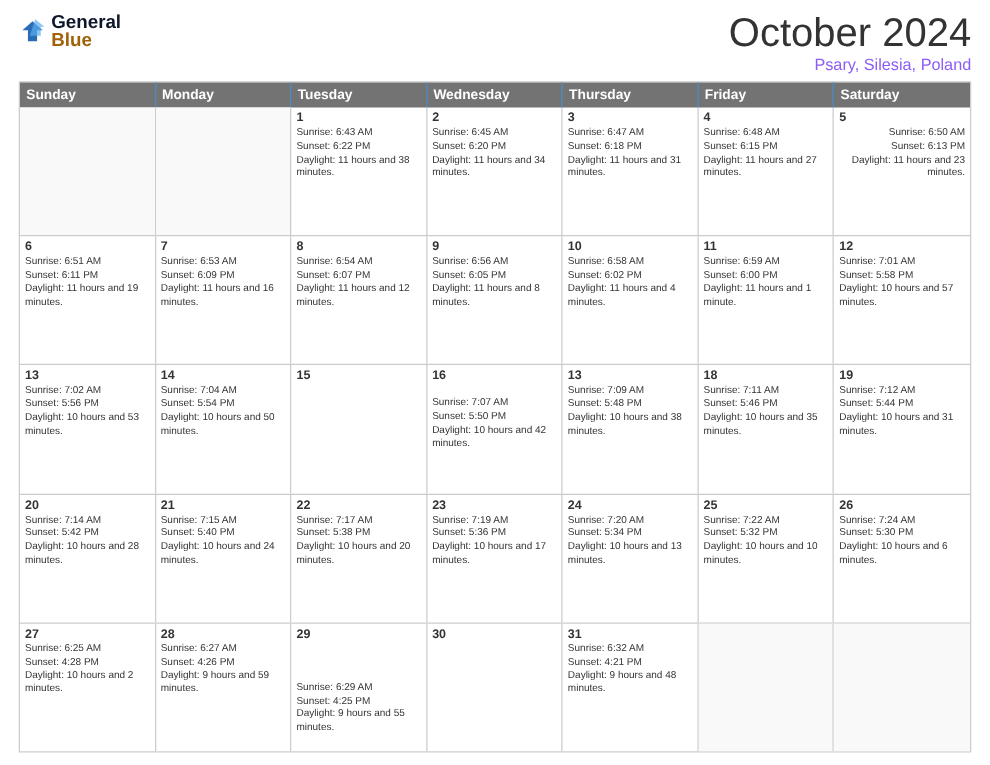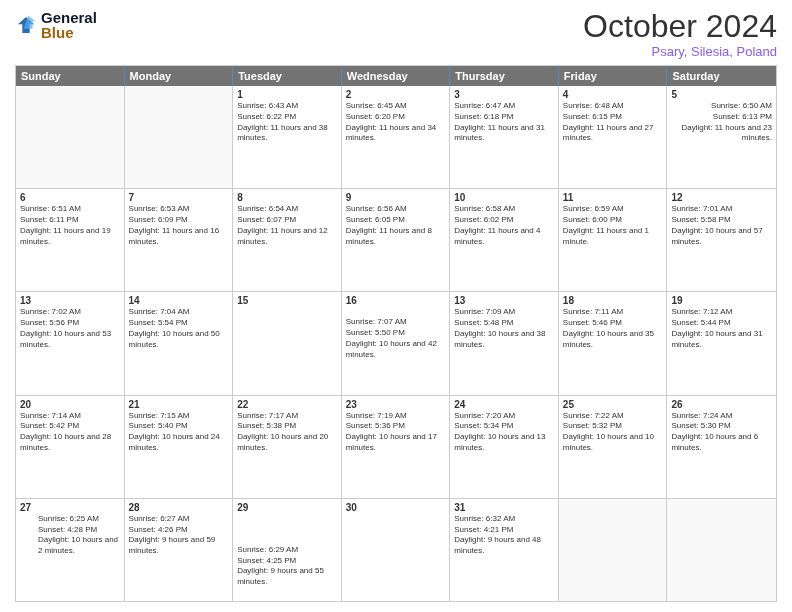--- a/index.html
+++ b/index.html
@@ -306,21 +306,21 @@
           <div class="cal-cell">
             <span class="day-num">26</span>
             <div class="cell-text" style="white-space: pre-line;">Sunrise: 7:24 AM
 Sunset: 5:30 PM
 Daylight: 10 hours and 6 minutes.</div>
           </div>
         </div>
         <div class="cal-row">
           <div class="cal-cell">
             <span class="day-num">27</span>
-            <div class="cell-text" style="white-space: pre-line; margin-left: 18px;">Sunrise: 6:25 AM
+            <div class="cell-text" style="white-space: pre-line;">Sunrise: 6:25 AM
 Sunset: 4:28 PM
 Daylight: 10 hours and 2 minutes.</div>
           </div>
           <div class="cal-cell">
             <span class="day-num">28</span>
             <div class="cell-text" style="white-space: pre-line;">Sunrise: 6:27 AM
 Sunset: 4:26 PM
 Daylight: 9 hours and 59 minutes.</div>
           </div>
           <div class="cal-cell">

